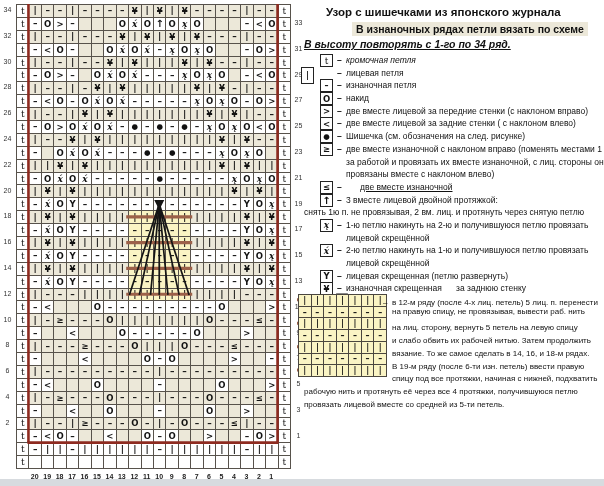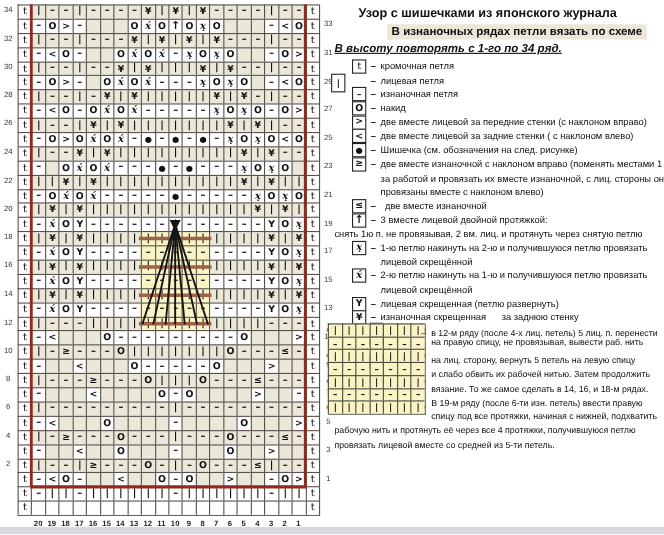--- a/index.html
+++ b/index.html
@@ -2596,21 +2596,21 @@
   <div id="legend">
     <div id="page-title">Узор с шишечками из японского журнала</div>
     <div id="page-subtitle">В изнаночных рядах петли вязать по схеме</div>
     <div id="repeat-note">В высоту повторять с 1-го по 34 ряд.</div>
     <div id="legend-items">
         <div class="lrow">
           <div class="lbox">
             <span class="g-t">t</span>
           </div>
           <span class="ldash">–</span>
-          <span class="ltext" style="left: 46px;">кромочная петля</span>
+          <span class="ltext" style="left: 46px; font-style: italic;">кромочная петля</span>
         </div>
         <div class="lrow">
           <div class="lbox offset">
             <span class="g-k">|</span>
           </div>
           <span class="ldash">–</span>
           <span class="ltext" style="left: 46px;">лицевая петля</span>
         </div>
         <div class="lrow">
           <div class="lbox">
@@ -2658,21 +2658,21 @@
           <span class="ltext" style="left: 46px;">за работой и провязать их вместе изнаночной, с лиц. стороны они будут</span>
         </div>
         <div class="lrow">
           <span class="ltext" style="left: 46px;">провязаны вместе с наклоном влево)</span>
         </div>
         <div class="lrow">
           <div class="lbox">
             <span class="g-cmp">≤</span>
           </div>
           <span class="ldash">–</span>
-          <span class="ltext" style="left: 50px;">две вместе изнаночной</span>
+          <span class="ltext" style="left: 60px; text-decoration: underline;">две вместе изнаночной</span>
         </div>
         <div class="lrow">
           <div class="lbox">
             <span class="g-ud">↑</span>
           </div>
           <span class="ldash">–</span>
           <span class="ltext" style="left: 46px;">3 вместе лицевой двойной протяжкой:</span>
         </div>
         <div class="lrow">
           <span class="ltext" style="left: 4px;">снять 1ю п. не провязывая, 2 вм. лиц. и протянуть через снятую петлю</span>

